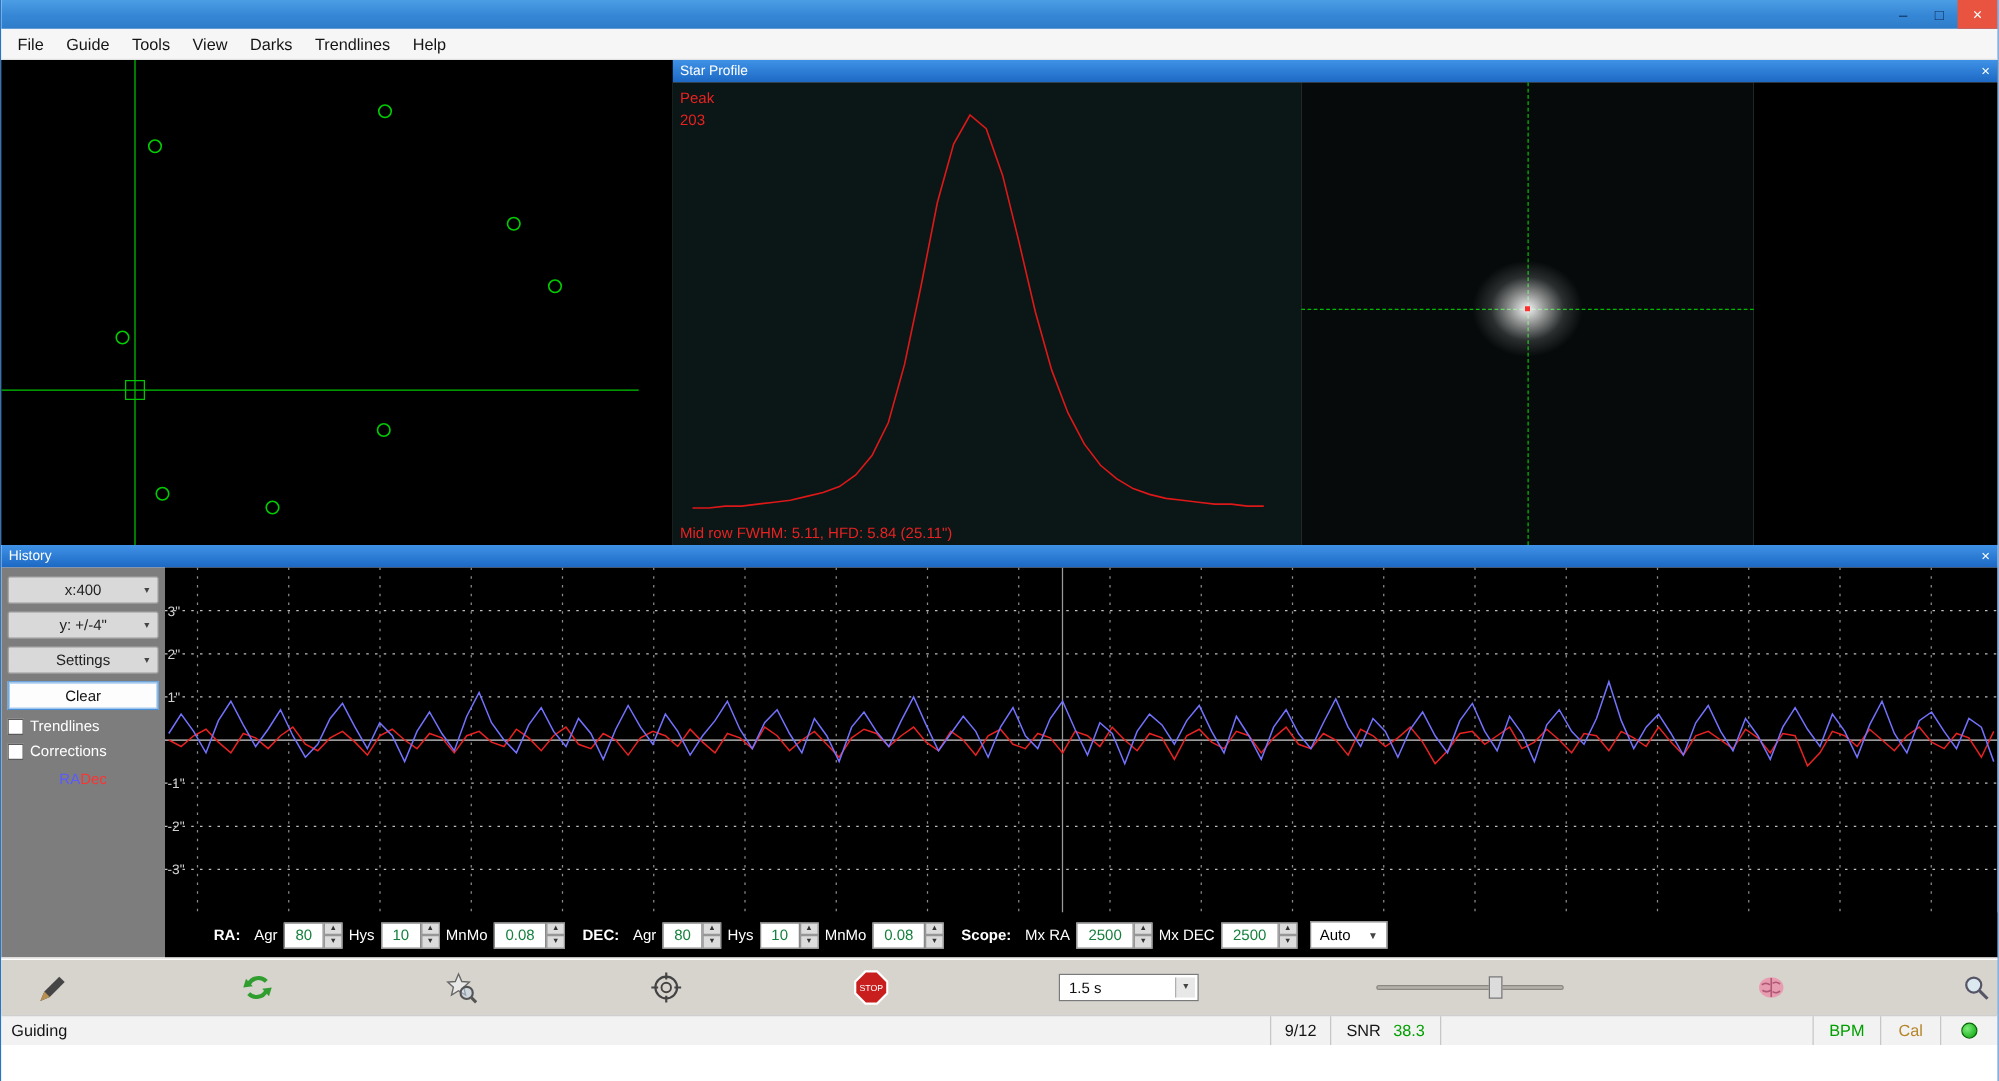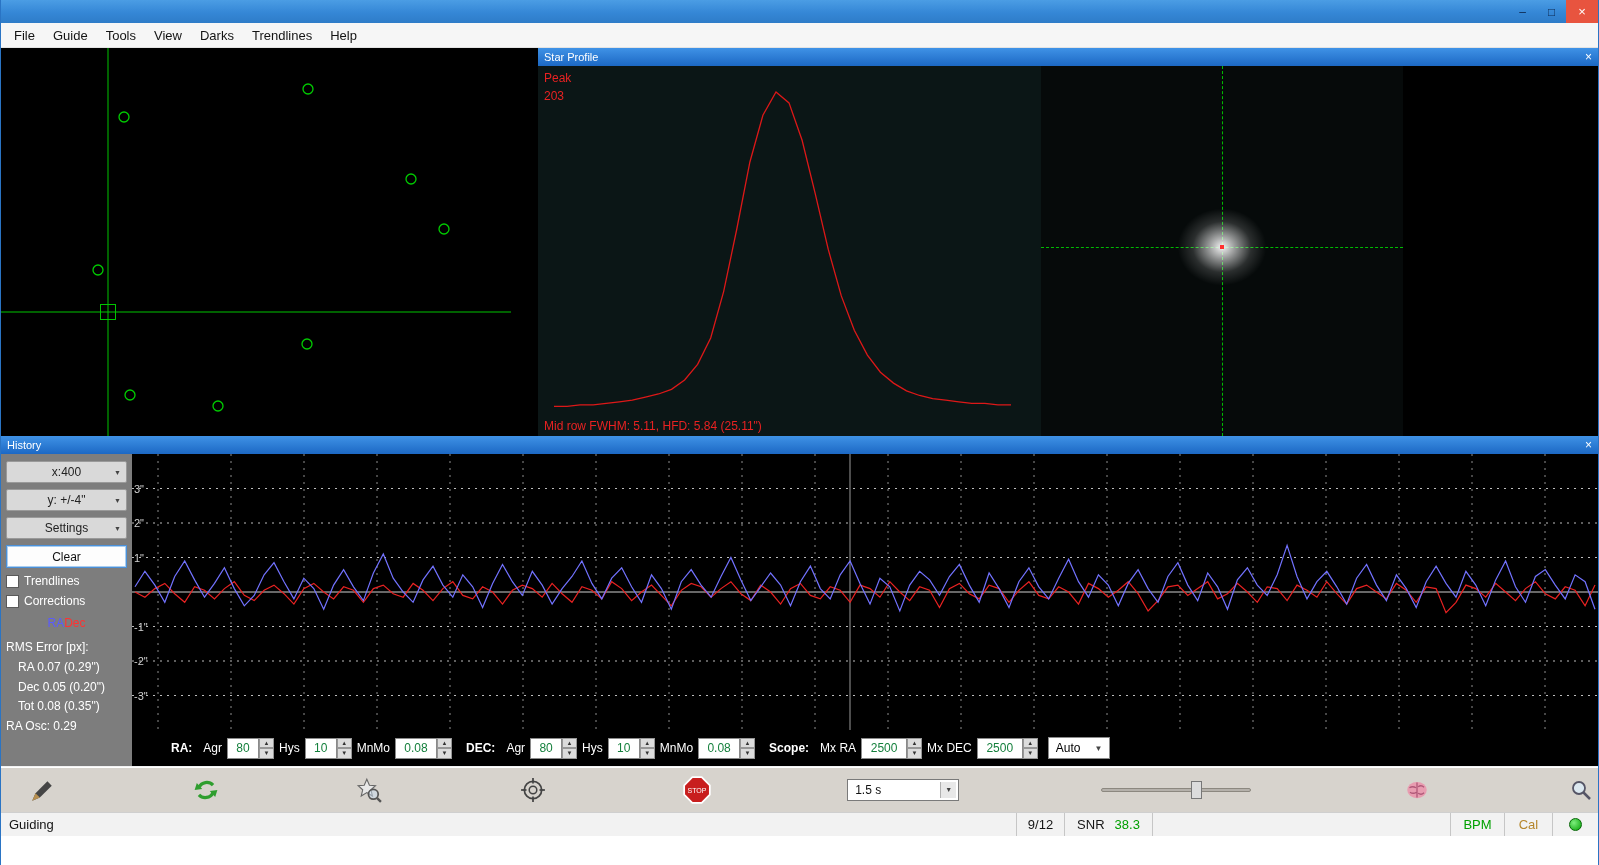--- a/index.html
+++ b/index.html
@@ -219,27 +219,20 @@
         <span class="checkbox"></span>
         <span>Trendlines</span>
       </div>
       <div class="check-row">
         <span class="checkbox"></span>
         <span>Corrections</span>
       </div>
       <div class="legend-row">
         <span class="ra-legend">RA</span>
         <span class="dec-legend">Dec</span>
-      </div>
-      <div class="rms-block">
-        <div>RMS Error [px]:</div>
-        <div class="rms-ind">RA 0.07 (0.29")</div>
-        <div class="rms-ind">Dec 0.05 (0.20")</div>
-        <div class="rms-ind">Tot 0.08 (0.35")</div>
-        <div>RA Osc: 0.29</div>
       </div>
     </div>
 
     <div class="history-main">
       <div class="graph-area">
         <svg id="history-svg" viewBox="0 0 1466 276" preserveAspectRatio="none">
             <line x1="26" y1="0" x2="26" y2="276" class="grid-v"></line>
             <line x1="99" y1="0" x2="99" y2="276" class="grid-v"></line>
             <line x1="172" y1="0" x2="172" y2="276" class="grid-v"></line>
             <line x1="245" y1="0" x2="245" y2="276" class="grid-v"></line>

